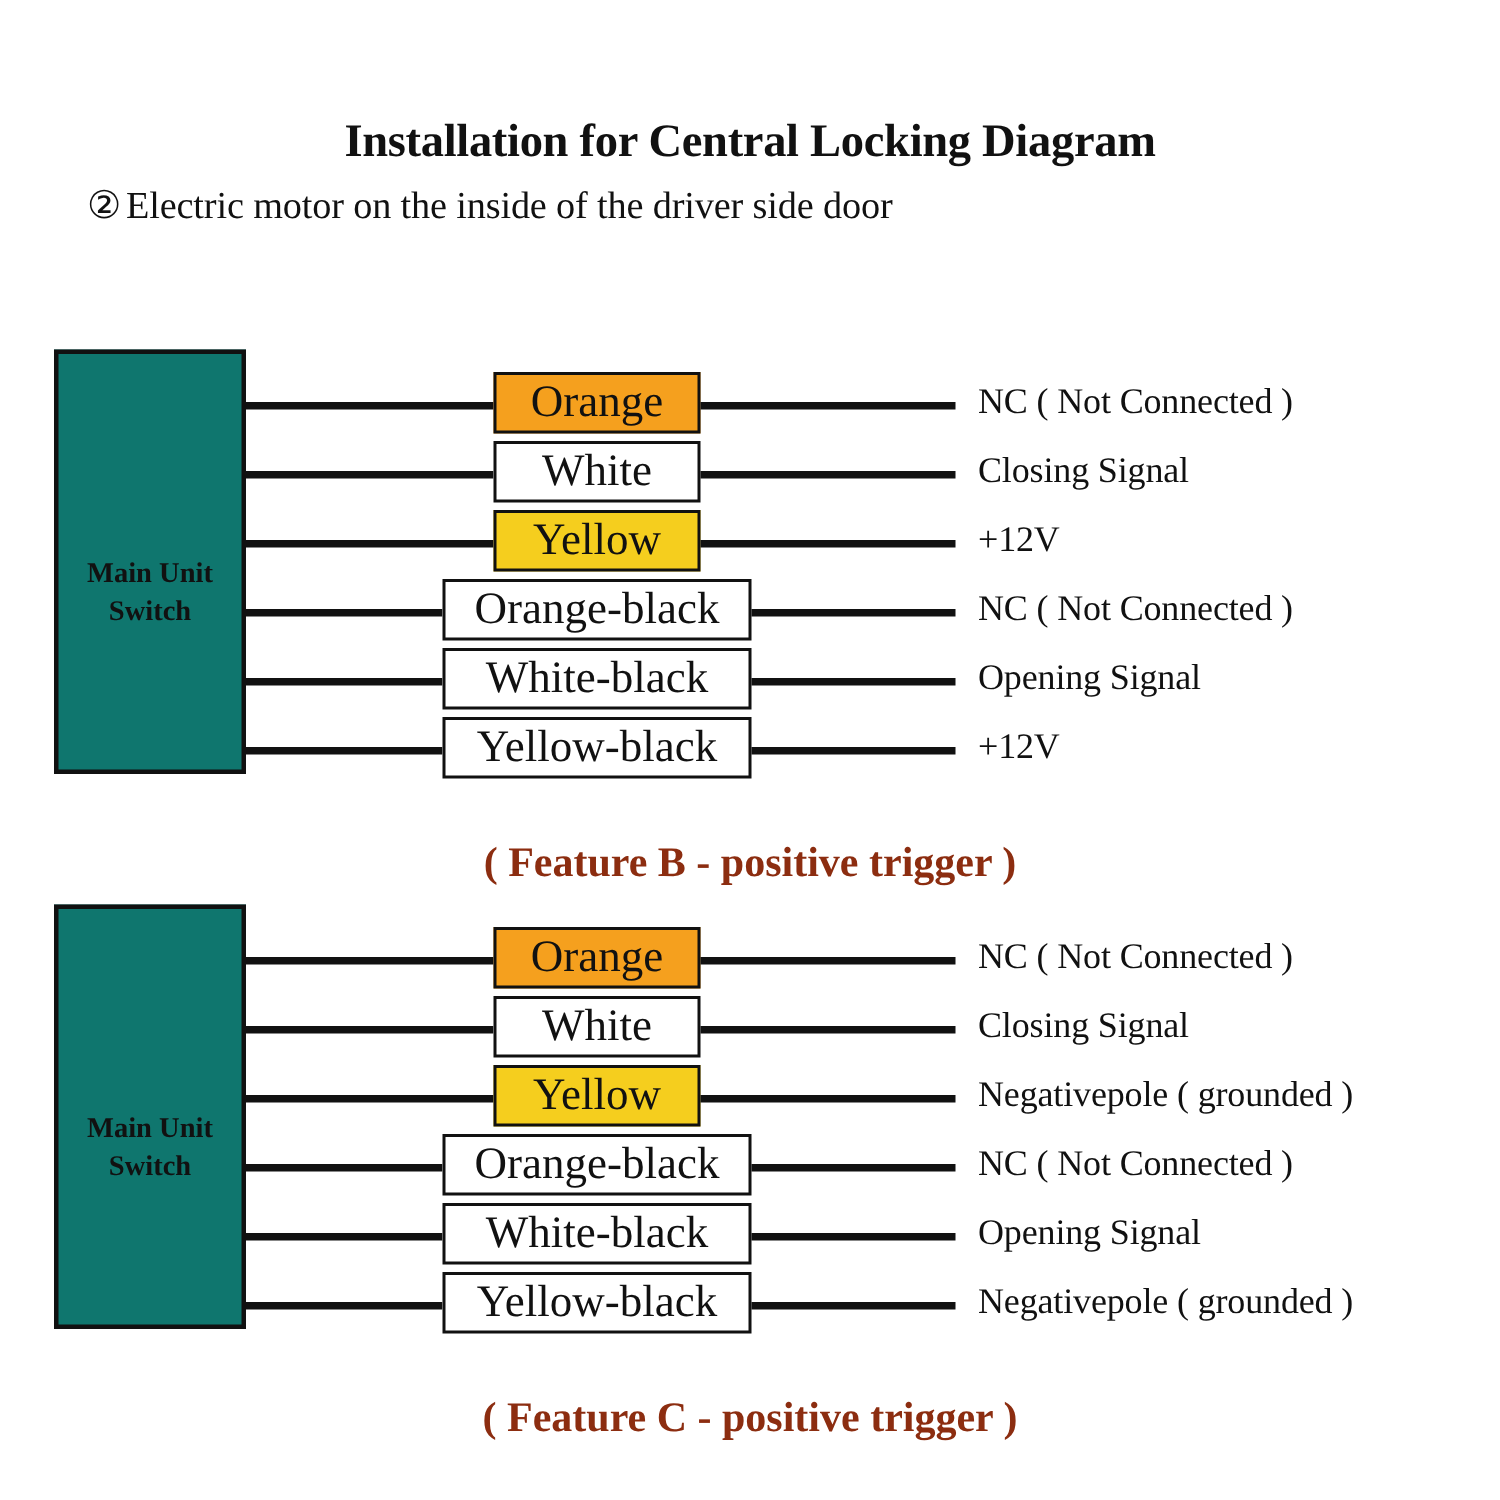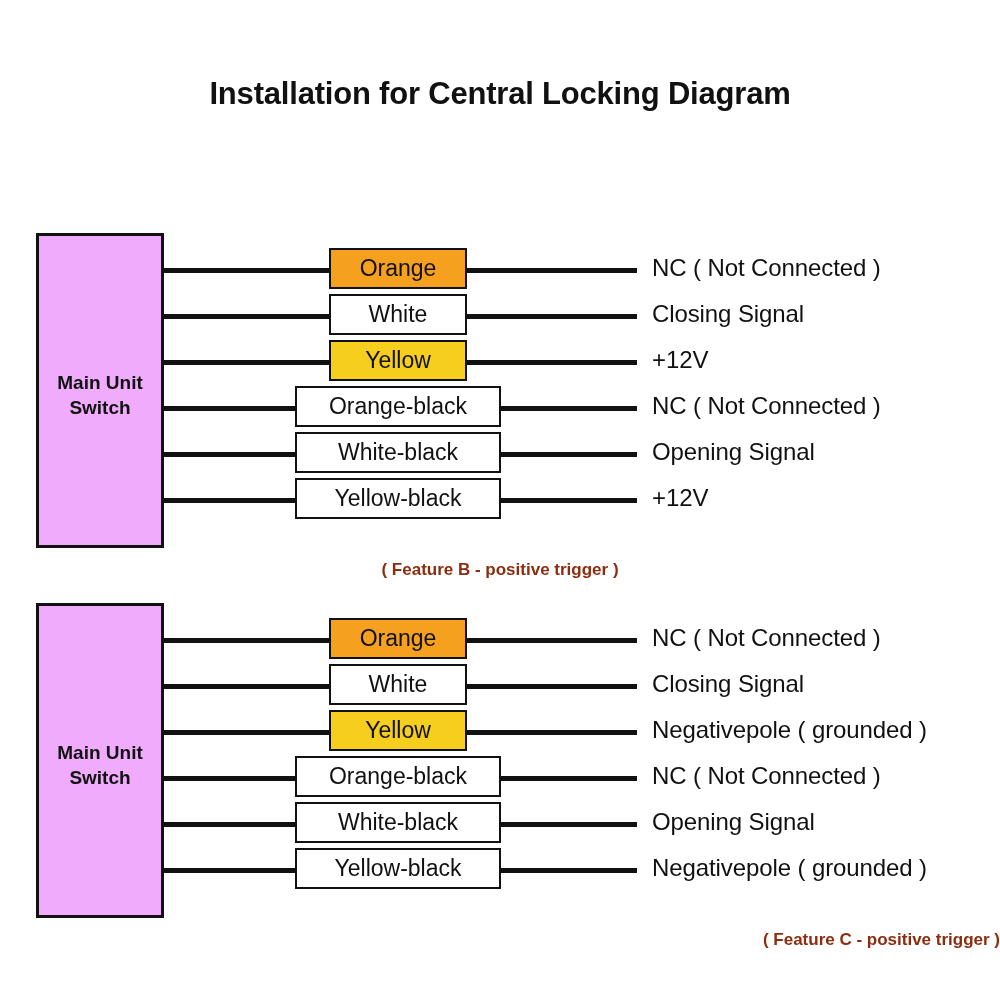--- a/index.html
+++ b/index.html
@@ -14,20 +14,21 @@
     color: #111111;
     overflow: hidden;
     position: relative;
   }
 
   #page {
     position: absolute;
     left: 0; top: 0;
     width: 1000px;
     height: 1000px;
+    font-family: Liberation Serif, serif;
   }
 
   
   .title {
     position: absolute;
     left: 0;
     top: 76px;
     width: 1000px;
     text-align: center;
     font-size: 31px;
@@ -59,23 +60,23 @@
     width: 1000px;
   }
   .diagram.b { top: 230px; height: 350px; }
   .diagram.c { top: 600px; height: 350px; }
 
   .unit-box {
     position: absolute;
     left: 36px;
     top: 3px;
     width: 128px;
-    height: 315px;
+    height: 283px;
     border: 3px solid #111111;
-    background: #f0abfc;
+    background: #0f766e;
     box-sizing: border-box;
   }
   .unit-label {
     position: absolute;
     left: 0;
     top: 134px;
     width: 100%;
     text-align: center;
     font-size: 19px;
     font-weight: bold;
@@ -104,21 +105,21 @@
   }
 
   .label-box {
     position: absolute;
     top: 0px;
     height: 41px;
     border: 2.5px solid #111111;
     box-sizing: border-box;
     background: #ffffff;
     text-align: center;
-    font-size: 23px;
+    font-size: 30px;
     line-height: 36px;
     white-space: nowrap;
     overflow: hidden;
   }
   .label-box.narrow {
     left: 329px;
     width: 138px;
   }
   .label-box.wide {
     left: 295px;
@@ -133,36 +134,39 @@
     line-height: 36px;
     white-space: nowrap;
     letter-spacing: -0.1px;
   }
 
   .caption {
     position: absolute;
     left: 0;
     width: 1000px;
     text-align: center;
-    font-size: 17px;
+    font-size: 28px;
     font-weight: bold;
     color: #8c2d10;
     white-space: nowrap;
   }
   .diagram.b .caption { top: 330px; }
   .diagram.c .caption { top: 330px; }
 </style>
 </head>
 <body>
 
 <div id="page">
 
   <div class="title">Installation for Central Locking Diagram</div>
 
   <div class="subtitle-block">
+    <div class="subline">
+      <span class="num">②</span><span>Electric motor on the inside of the driver side door</span>
+    </div>
   </div>
 
   <div class="diagram b">
       <div class="unit-box">
         <div class="unit-label">
           <div>Main Unit</div>
           <div>Switch</div>
         </div>
       </div>
       <div class="row" style="top: 18px;">
@@ -239,16 +243,16 @@
         <div class="label-box wide" style="background: rgb(255, 255, 255);">White-black</div>
         <div class="wire-right" style="left: 501px; width: 136px; background: rgb(17, 17, 17);"></div>
         <div class="desc">Opening Signal</div>
       </div>
       <div class="row" style="top: 248px;">
         <div class="wire-left" style="left: 164px; width: 131px; background: rgb(17, 17, 17);"></div>
         <div class="label-box wide" style="background: rgb(255, 255, 255);">Yellow-black</div>
         <div class="wire-right" style="left: 501px; width: 136px; background: rgb(17, 17, 17);"></div>
         <div class="desc">Negativepole ( grounded )</div>
       </div>
-      <div class="caption" style="color: rgb(140, 45, 16); text-align: right;">( Feature C - positive trigger )</div>
+      <div class="caption" style="color: rgb(140, 45, 16);">( Feature C - positive trigger )</div>
     </div>
 
 </div>
 
 </body></html>

